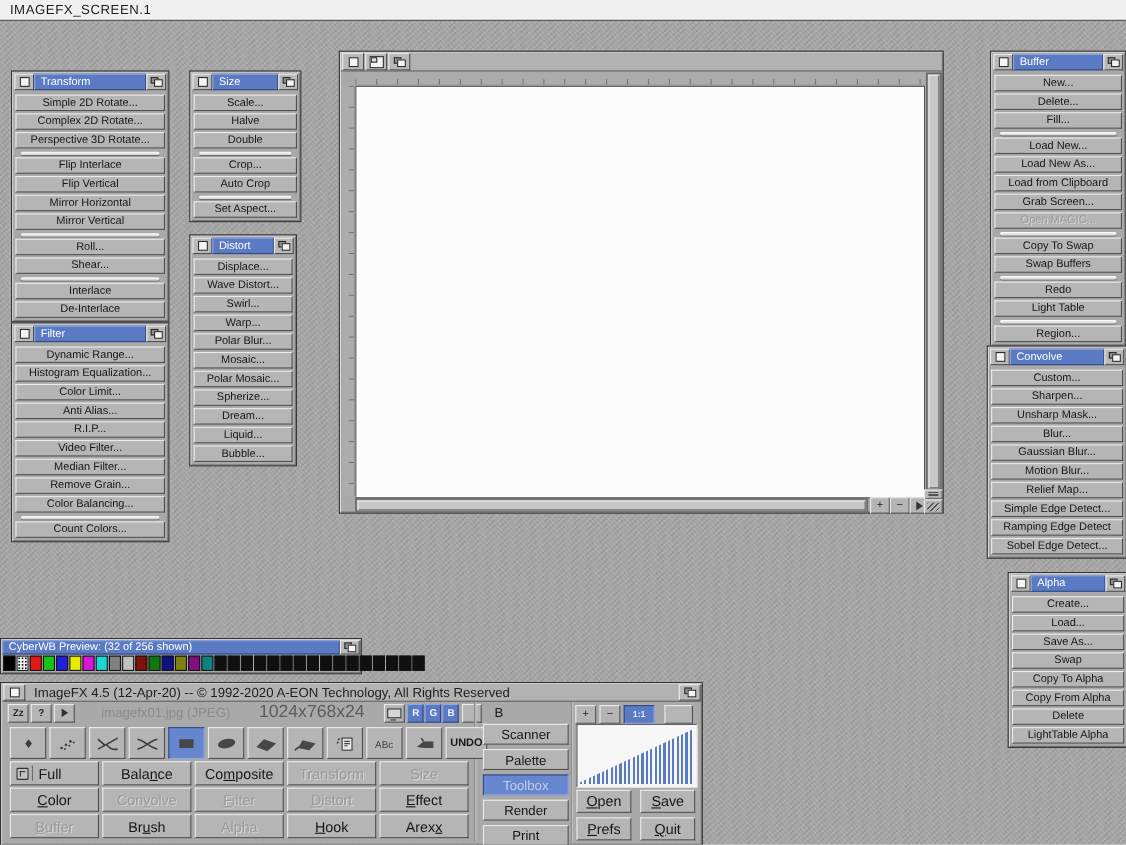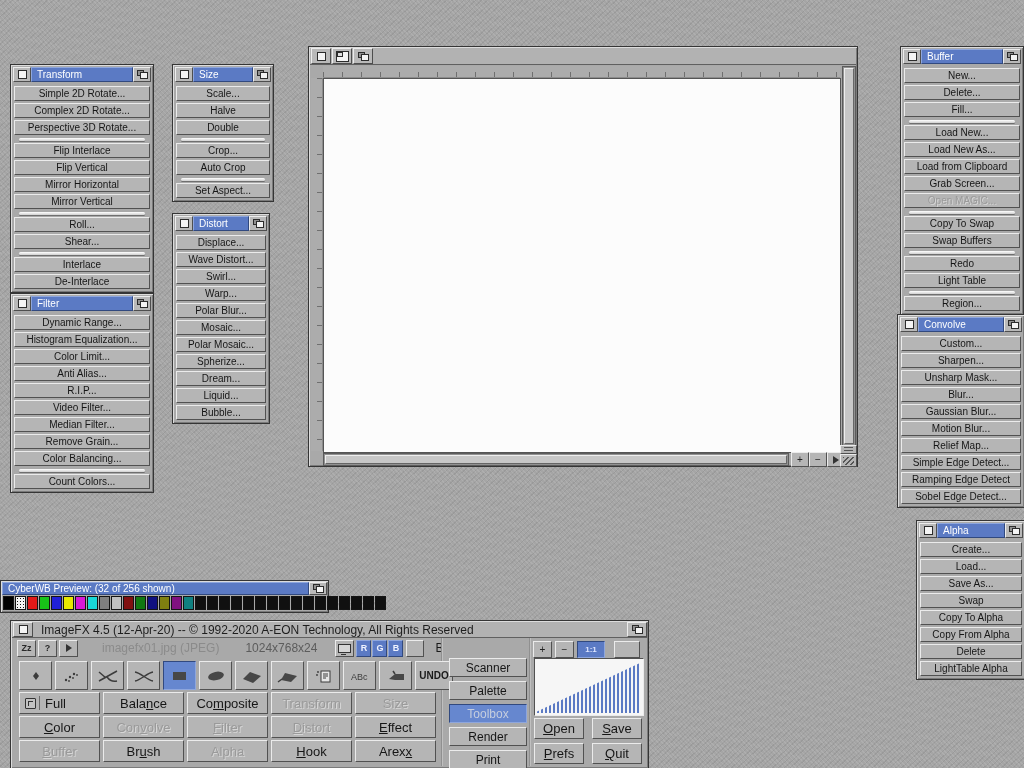--- a/index.html
+++ b/index.html
@@ -75,29 +75,29 @@
 
   
   #w-preview{left:0;top:580px;width:327px;height:31px;}
   #w-preview .ctitle{display:flex;height:13px;margin:1px;}
   #w-preview .tblue{font-size:10px;}
   #swatches{display:flex;padding:1px 1px 0 2px;}
   .swatch{width:9px;height:12px;margin-right:1px;border:1px solid #141414;flex:none;}
   .dither{background-color:#f4f4f4;background-image:radial-gradient(#141414 34%,transparent 36%);background-size:3px 3px;}
 
   
-  #w-main{left:10px;top:620px;width:637px;height:147px;}
+  #w-main{left:0;top:620px;width:637px;height:147px;}
   #mtitle{height:15px;display:flex;align-items:stretch;margin:1px;background:#b2b2b2;border-bottom:1px solid #606060;}
   #mtitle .txt{flex:1;font-size:12px;color:#1e1e1e;display:flex;align-items:center;padding-left:8px;white-space:nowrap;overflow:hidden;}
   #mtoolbar{position:absolute;left:6px;top:19px;height:16px;display:flex;align-items:center;text-align:right;}
   .tb{height:15px;background:#b5b5b5;border:1px solid;border-color:#ebebeb #515151 #515151 #ebebeb;
     display:flex;align-items:center;justify-content:center;font-size:9px;font-weight:bold;color:#2a2a2a;margin-right:2px;}
   .tb.w17{width:17px;} 
   #tb-file{font-size:12px;color:#8b8b8b;margin:0 0 0 22px;white-space:nowrap;}
-  #tb-dims{font-size:12px;color:#5c5c5c;margin:0 0 0 26px;white-space:nowrap;}
+  #tb-dims{font-size:16px;color:#5c5c5c;margin:0 0 0 26px;white-space:nowrap;}
   #tb-mon{margin-left:18px;}
   .gi-mon{width:11px;height:7px;border:1px solid #333;background:#d6d6d6;position:relative;}
   .gi-mon:after{content:"";position:absolute;left:2px;bottom:-3px;width:5px;height:1px;background:#333;}
   .tbblue{background:#5b7ac4;color:#eef2ff;border-color:#8ea6dd #31497f #31497f #8ea6dd;}
   .tb.w13{width:13px;margin-right:1px;}
   #tb-pat{width:16px;margin-left:2px;}
   .vgroove{position:absolute;width:2px;background:linear-gradient(90deg,#777,#d8d8d8);}
   #modeB{font-size:12px;color:#1a1a1a;margin-left:9px;}
   #mz-plus{left:522px;top:20px;} #mz-minus{left:544px;top:20px;}
   #mz-ratio{left:566px;top:20px;width:26px;}
@@ -139,20 +139,23 @@
   #actions{position:absolute;left:523px;top:97px;display:grid;grid-template-columns:50px 50px;gap:4px 8px;}
   .abtn{height:19px;background:#b5b5b5;border:1px solid;border-color:#ebebeb #515151 #515151 #ebebeb;
     display:flex;align-items:center;justify-content:center;font-size:13px;color:#161616;}
   .abtn u{text-decoration:underline;}
 </style>
 </head>
 <body>
 
 <div id="screen">
 
+  <div id="screenbar">
+    <span class="t">IMAGEFX_SCREEN.1</span>
+  </div>
 
   <div class="window" id="p-transform">
     <div class="ptitle">
       <span class="tgad">
           <i class="gi-close"></i>
         </span>
       <span class="tblue">Transform</span>
       <span class="tgad">
           <span class="gi-depth">
             <i class="b"></i>

